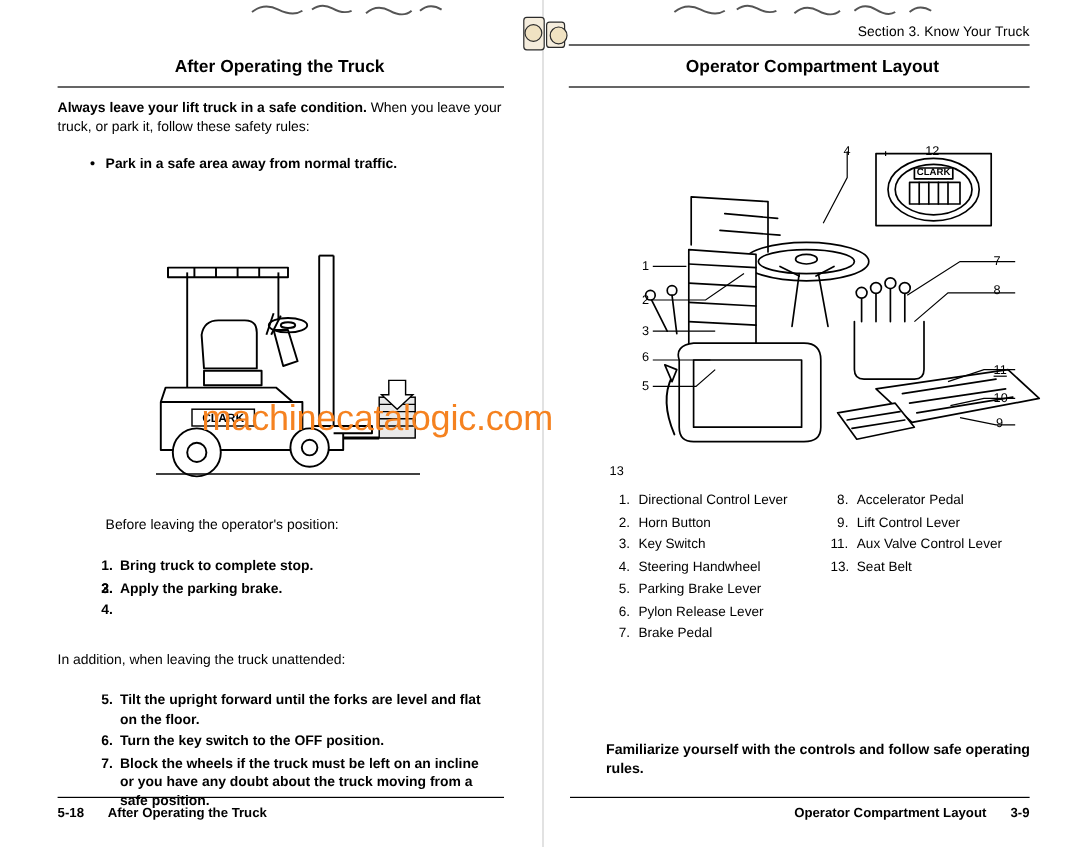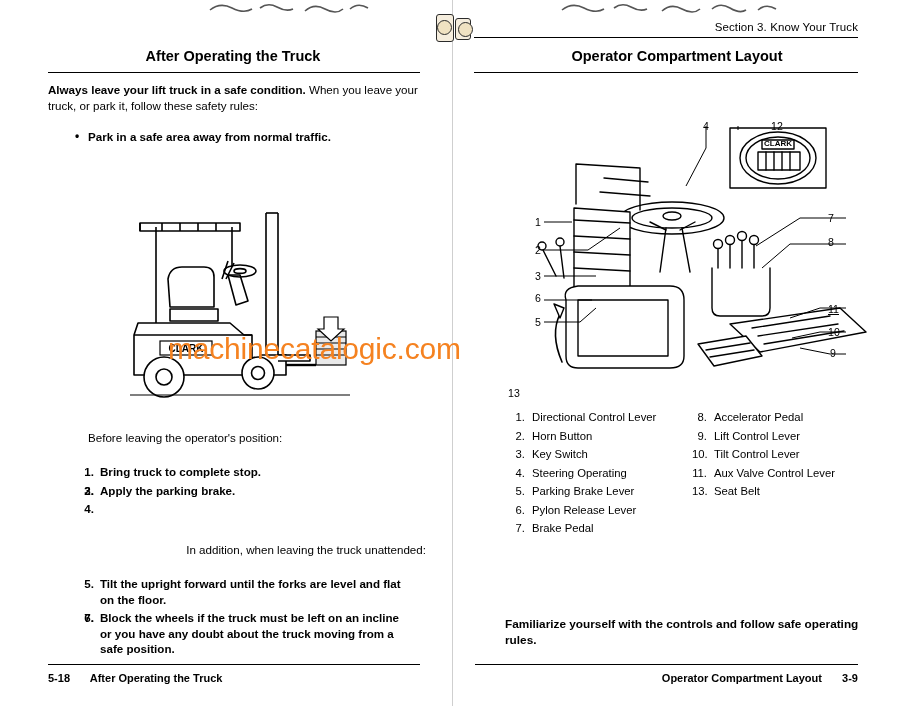--- a/index.html
+++ b/index.html
@@ -292,27 +292,27 @@
     </div>
     <div class="body-text" style="left:62px; top:448px; width:364px;">
       <ol class="nums">
         <li><span class="num">1.</span><span>Bring truck to complete stop.</span></li>
         <li><span class="num">2.</span></li>
         <li><span class="num">3.</span><span>Apply the parking brake.</span></li>
         <li><span class="num">4.</span></li>
       </ol>
     </div>
 
-    <div class="body-text" style="left:48px; top:542px; width:378px;text-align:right;">
+    <div class="body-text" style="left:48px; top:542px; width:378px;">
       <span>In addition, when leaving the truck unattended:</span>
     </div>
     <div class="body-text" style="left:62px; top:560px; width:366px;">
       <ol class="nums">
         <li><span class="num">5.</span><span>Tilt the upright forward until the forks are level and flat on the floor.</span></li>
-        <li><span class="num">6.</span></li>
+        <li><span class="num">6.</span><span>Turn the key switch to the OFF position.</span></li>
         <li><span class="num">7.</span><span>Block the wheels if the truck must be left on an incline or you have any doubt about the truck moving from a safe position.</span></li>
       </ol>
     </div>
 
     <div class="footer-rule-left"></div>
     <div class="footer footer-left">
       <span>5-18</span>
       <span style="display:inline-block; width:14px;"></span>
       <span>After Operating the Truck</span>
     </div>
@@ -420,30 +420,29 @@
   <div class="callout" style="left:830px; top:347px;">9</div>
   <div class="callout" style="left:828px; top:326px;">10</div>
   <div class="callout" style="left:828px; top:303px;text-decoration:underline;">11</div>
   <div class="callout" style="left:771px; top:120px;">12</div>
   <div class="callout" style="left:508px; top:387px;">13</div>
 
   <div class="ctrl-list ctrl-col-a">
     <div class="row"><span class="idx">1.</span><span>Directional Control Lever</span></div>
     <div class="row"><span class="idx">2.</span><span>Horn Button</span></div>
     <div class="row"><span class="idx">3.</span><span>Key Switch</span></div>
-    <div class="row"><span class="idx">4.</span><span>Steering Operating</span></div>
+    <div class="row"><span class="idx">4.</span><span>Steering Handwheel</span></div>
     <div class="row"><span class="idx">5.</span><span>Parking Brake Lever</span></div>
     <div class="row"><span class="idx">6.</span><span>Pylon Release Lever</span></div>
     <div class="row"><span class="idx">7.</span><span>Brake Pedal</span></div>
   </div>
 
   <div class="ctrl-list ctrl-col-b">
     <div class="row"><span class="idx">8.</span><span>Accelerator Pedal</span></div>
     <div class="row"><span class="idx">9.</span><span>Lift Control Lever</span></div>
-    <div class="row"><span class="idx">10.</span><span>Tilt Control Lever</span></div>
     <div class="row"><span class="idx">11.</span><span>Aux Valve Control Lever</span></div>
     <div class="row"><span class="idx">13.</span><span>Seat Belt</span></div>
   </div>
 
   <div class="closing">Familiarize yourself with the controls and follow safe operating rules.</div>
 
   <div class="footer-rule-right"></div>
   <div class="footer footer-right">
     <span>Operator Compartment Layout</span>
     <span style="display:inline-block; width:14px;"></span>

